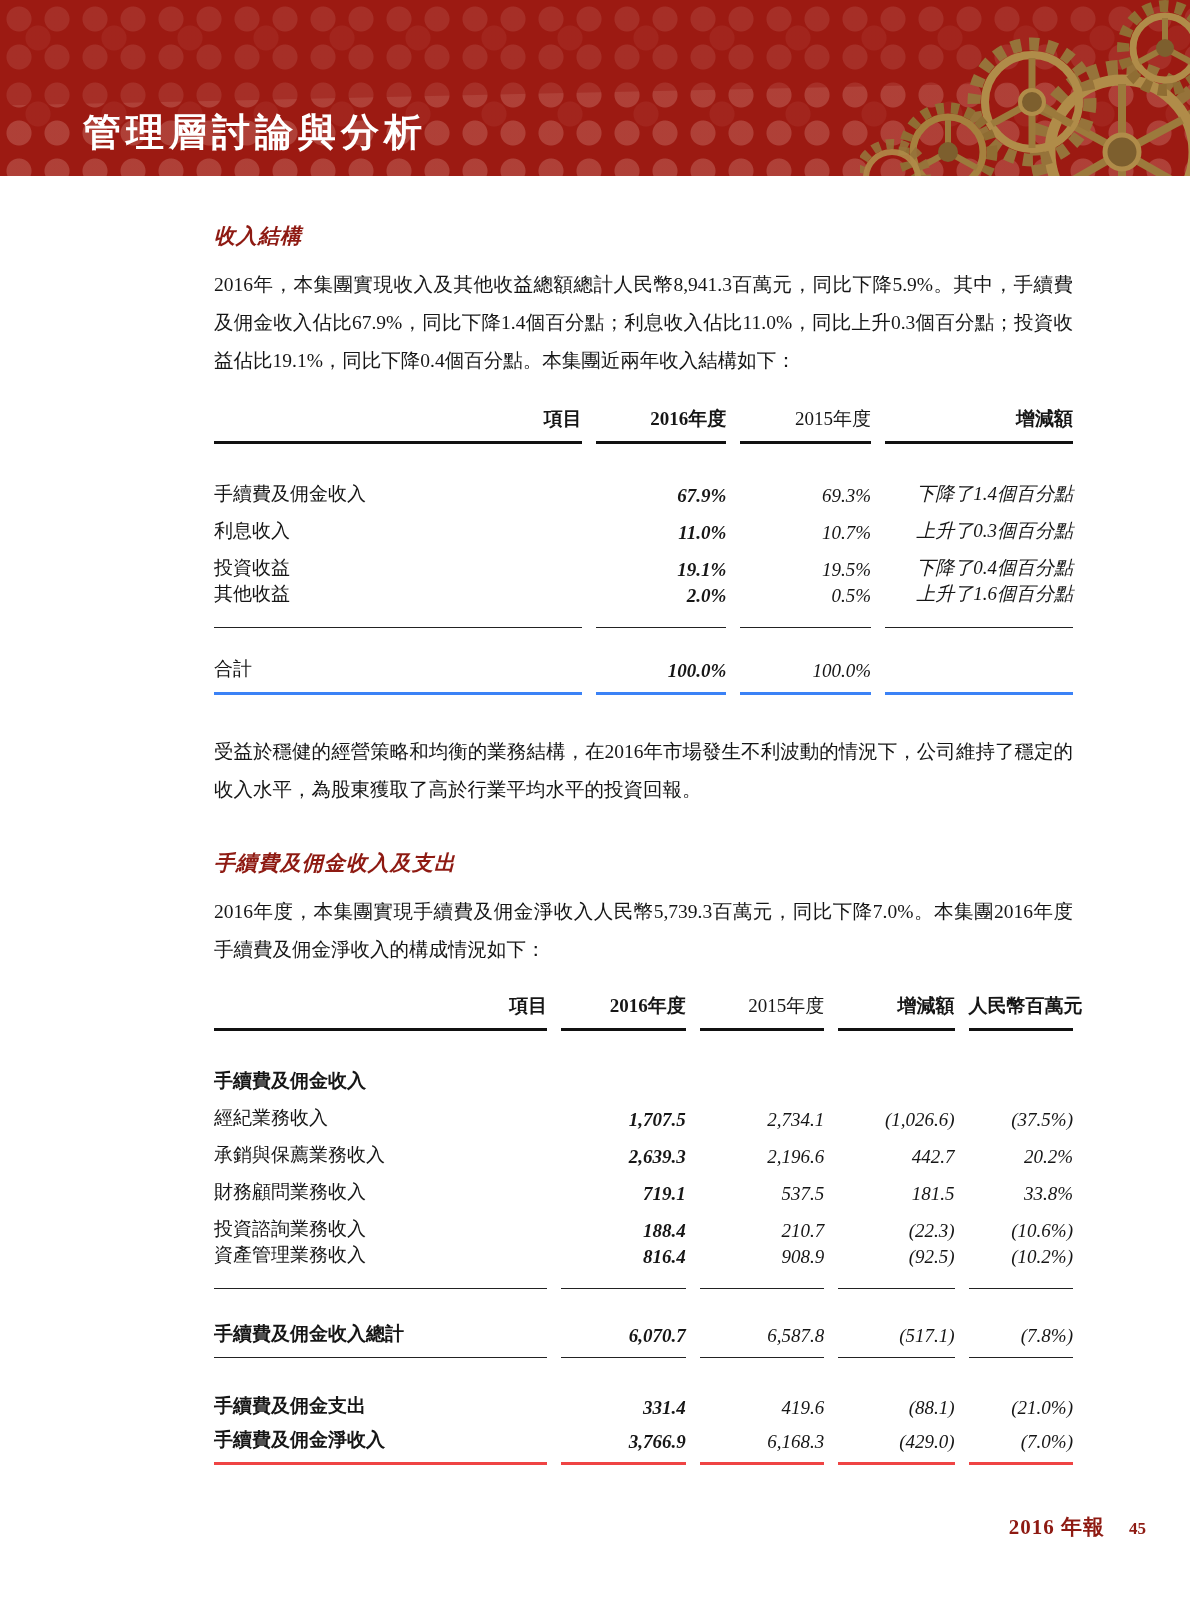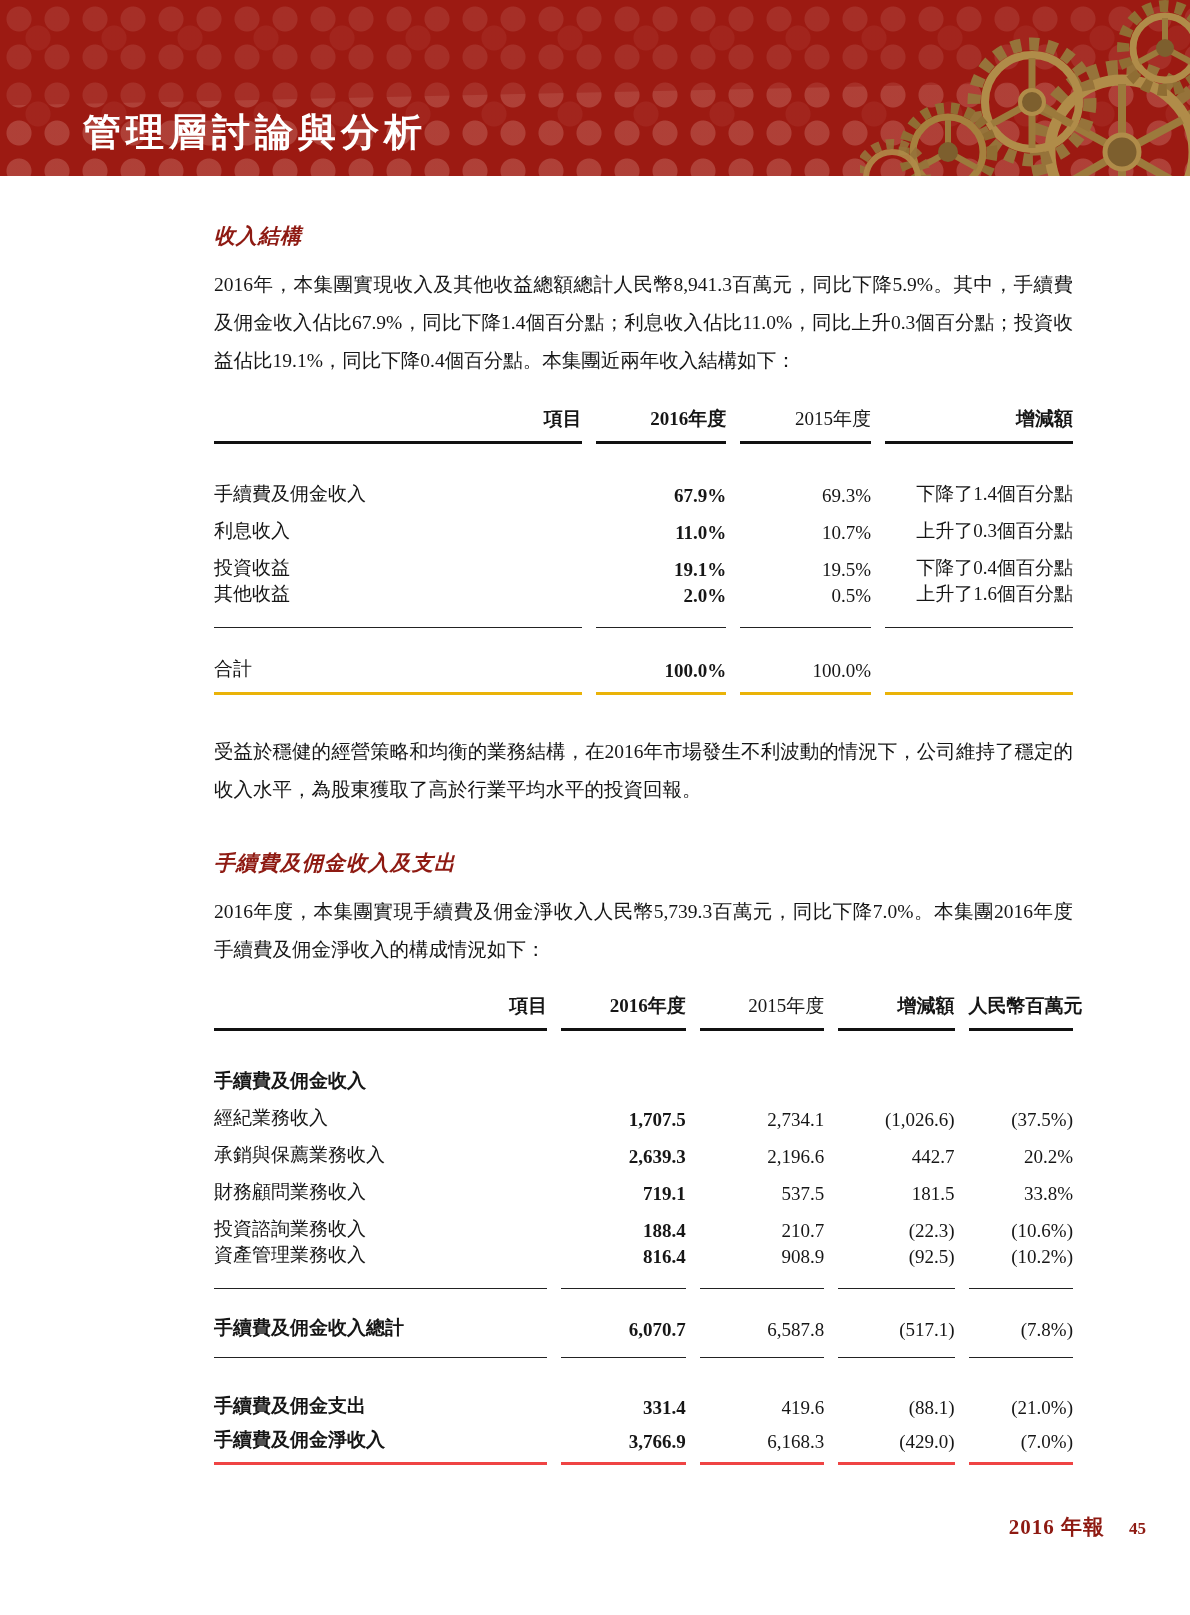--- a/index.html
+++ b/index.html
@@ -104,29 +104,29 @@
 
   .tbl th, .tbl td {
     vertical-align: bottom;
     white-space: nowrap;
     padding: 0;
   }
   .tbl th { font-weight: bold; text-align: right; padding-bottom: 9px; border-bottom: 3px solid #111; }
   .tbl th.c-item { text-align: right; }
   .tbl th.normal { font-weight: normal; }
 
-  .tbl td.num { text-align: right; }
+  .tbl td.num { text-align: right; font-style: italic; }
   .tbl td.b { font-weight: bold; }
   .tbl td { height: 37px; }
 
   .tbl tr.first td { padding-top: 26px; height: 63px; }
   .tbl tr.rule-below td { border-bottom: 1.5px solid #222; padding-bottom: 20px; height: 45px; }
-  .tbl tr.total td { padding-top: 20px; padding-bottom: 10px; border-bottom: 3px solid #eab308; height: 67px; }
+  .tbl tr.total td { padding-top: 20px; padding-bottom: 10px; border-bottom: 3px solid #3b82f6; height: 67px; }
   .tbl tr.group td { padding-top: 26px; height: 63px; font-weight: bold; }
-  .tbl tr.subtotal td { padding-top: 22px; padding-bottom: 16px; border-bottom: 1.5px solid #222; height: 69px; }
+  .tbl tr.subtotal td { padding-top: 22px; padding-bottom: 10px; border-bottom: 1.5px solid #222; height: 69px; }
   .tbl tr.expense td { padding-top: 24px; height: 61px; }
   .tbl tr.net td { padding-bottom: 9px; border-bottom: 3px solid #ef4444; height: 46px; }
 
   
   .tbl1 col.c1 { width: 45%; }
   .tbl1 col.c2 { width: 16%; }
   .tbl1 col.c3 { width: 16%; }
   .tbl1 col.c4 { width: 23%; }
   
   .tbl2 col.c1 { width: 41.5%; }

